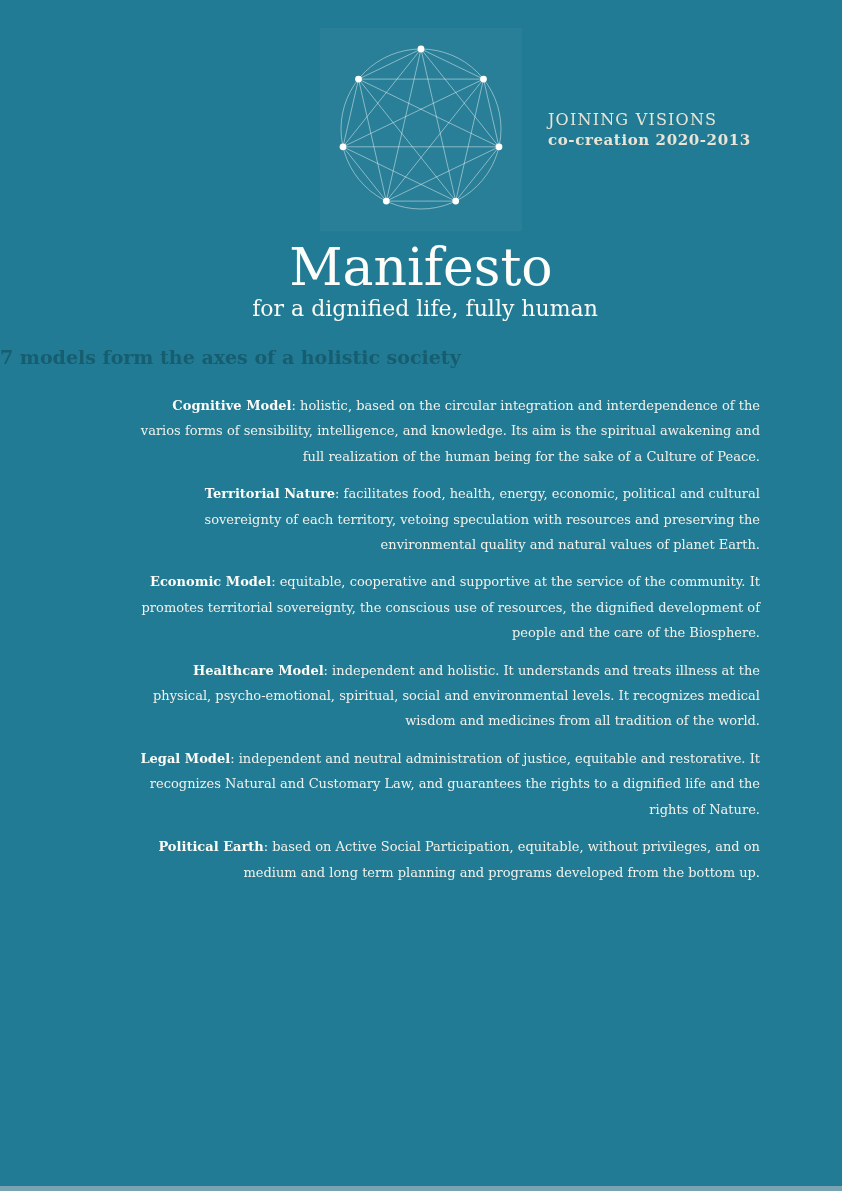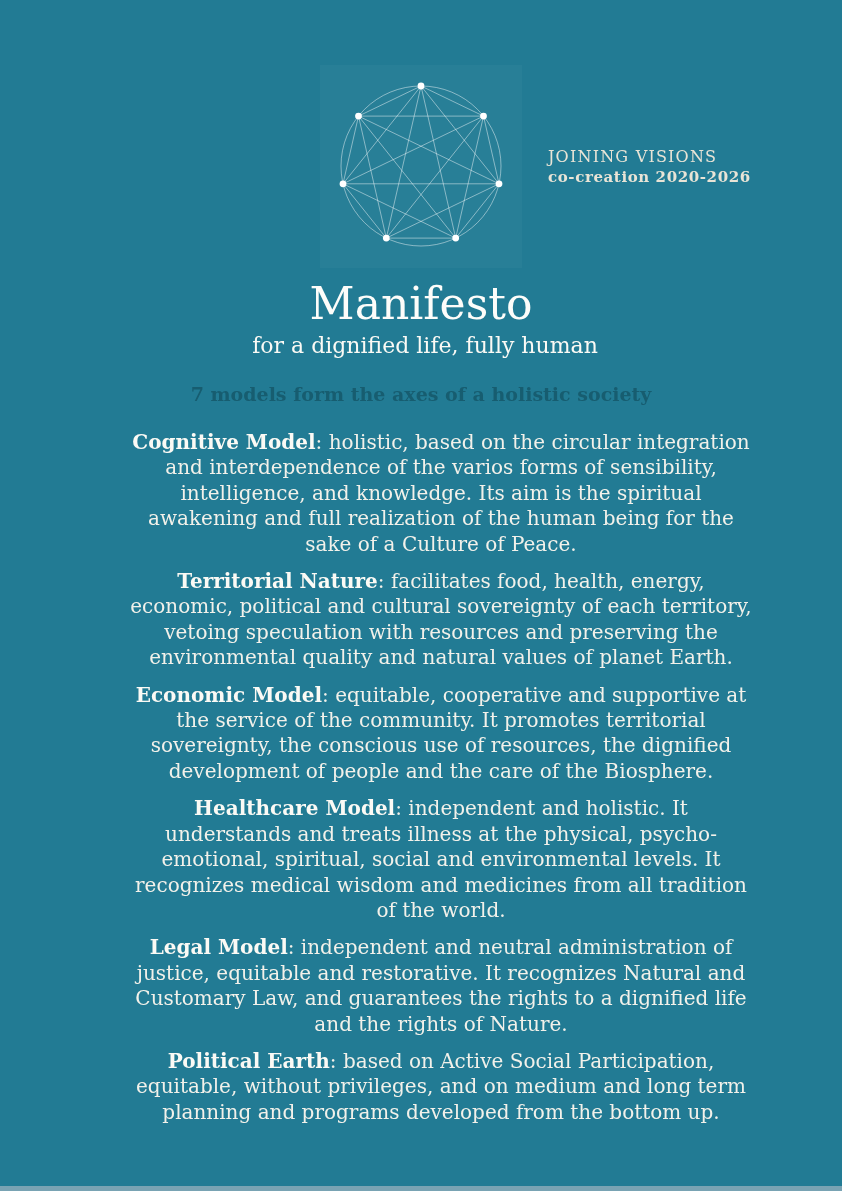--- a/index.html
+++ b/index.html
@@ -7,21 +7,20 @@
     width: 842px;
     height: 1191px;
     background: #227b94;
     position: relative;
     overflow: hidden;
     font-family: "DejaVu Serif", serif;
   }
   .page {
     position: absolute;
     inset: 0;
-    margin-top: 37px;
   }
   
   .logo-box {
     position: absolute;
     left: 320px;
     top: 28px;
     width: 202px;
     height: 203px;
     background: rgba(255,255,255,0.03);
   }
@@ -49,58 +48,58 @@
     font-weight: 700;
   }
 
   
   .title {
     position: absolute;
     left: 0; right: 0;
     top: 241px;
     margin: 0;
     text-align: center;
-    font-size: 44px;
+    font-size: 52px;
     line-height: 52px;
     font-weight: 500;
     color: #fdfdfa;
   }
   .subtitle {
     position: absolute;
     left: 8px; right: 0;
     top: 295px;
     margin: 0;
     text-align: center;
     font-size: 22px;
     line-height: 28px;
     font-weight: 500;
     color: #fbfaf5;
   }
   .tagline {
     position: absolute;
     left: 0; right: 0;
     top: 344px;
     margin: 0;
-    text-align: center;
+    text-align: left;
     font-size: 19px;
     line-height: 27px;
     font-weight: 700;
     color: #175d70;
   }
 
   
   .models {
     position: absolute;
-    left: 130px;
+    left: 138px;
     top: 393px;
     width: 622px;
     color: #f2f1ea;
-    font-size: 20px;
+    font-size: 13px;
     line-height: 25.4px;
-    text-align: center;
+    text-align: right;
   }
   .models p { margin: 0 0 12px 0; }
   .models b { font-weight: 700; color: #fbfaf5; }
 
   
   .footer-bar {
     position: absolute;
     left: 0;
     bottom: 0;
     width: 100%;
@@ -146,21 +145,21 @@
         <circle class="logo-dot" cx="135.7" cy="173.1" r="3.4"></circle>
         <circle class="logo-dot" cx="66.3" cy="173.1" r="3.4"></circle>
         <circle class="logo-dot" cx="23" cy="118.8" r="3.4"></circle>
         <circle class="logo-dot" cx="38.5" cy="51.1" r="3.4"></circle>
       </g>
     </svg>
   </div>
 
   <div class="org-block">
     <div class="org-name">JOINING VISIONS</div>
-    <div class="org-tagline">co-creation 2020-2026</div>
+    <div class="org-tagline">co-creation 2020-2013</div>
   </div>
 
   <h1 class="title">Manifesto</h1>
   <h2 class="subtitle">for a dignified life, fully human</h2>
   <h3 class="tagline">7 models form the axes of a holistic society</h3>
 
   <div class="models">
     <p><b>Cognitive Model</b><span>: </span><span>holistic, based on the circular integration and interdependence of the varios forms of sensibility, intelligence, and knowledge. Its aim is the spiritual awakening and full realization of the human being for the sake of a Culture of Peace.</span></p>
     <p><b>Territorial Nature</b><span>: </span><span>facilitates food, health, energy, economic, political and cultural sovereignty of each territory, vetoing speculation with resources and preserving the environmental quality and natural values of planet Earth.</span></p>
     <p><b>Economic Model</b><span>: </span><span>equitable, cooperative and supportive at the service of the community. It promotes territorial sovereignty, the conscious use of resources, the dignified development of people and the care of the Biosphere.</span></p>

